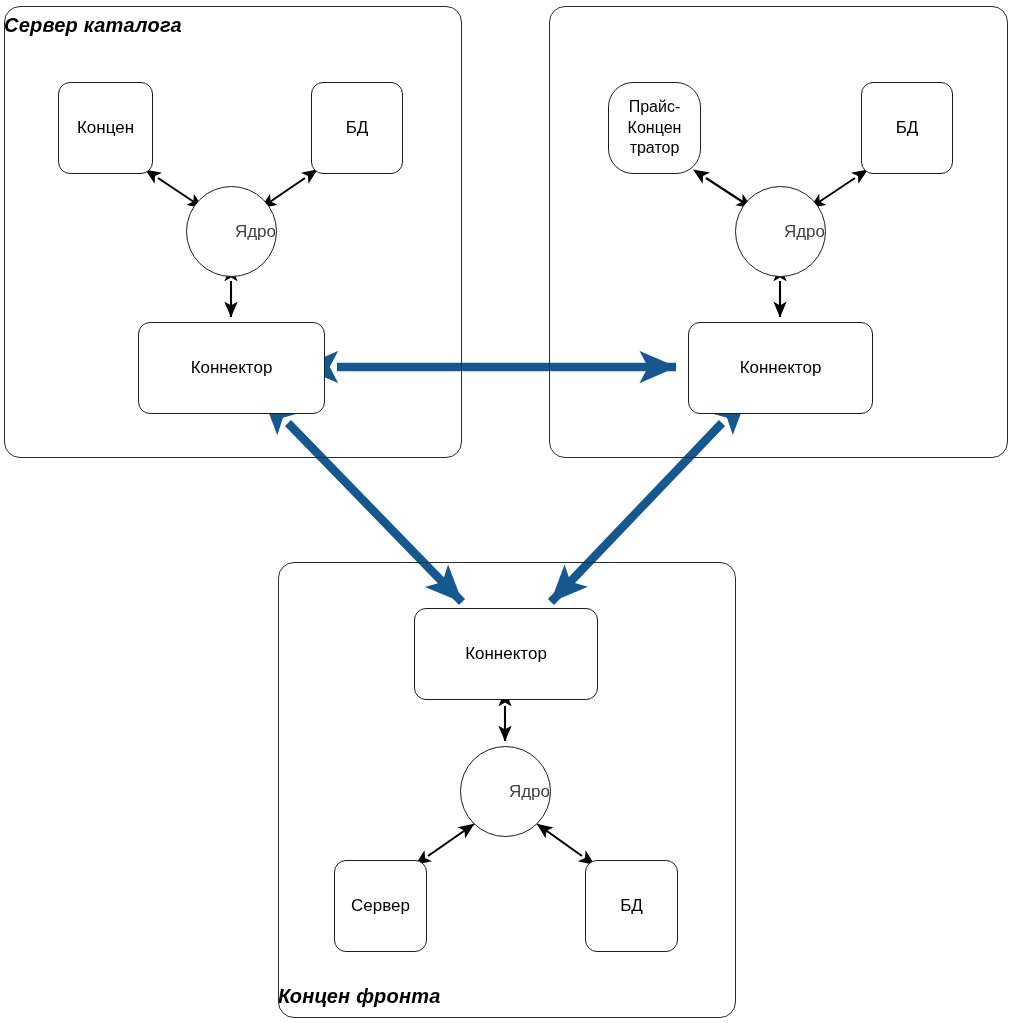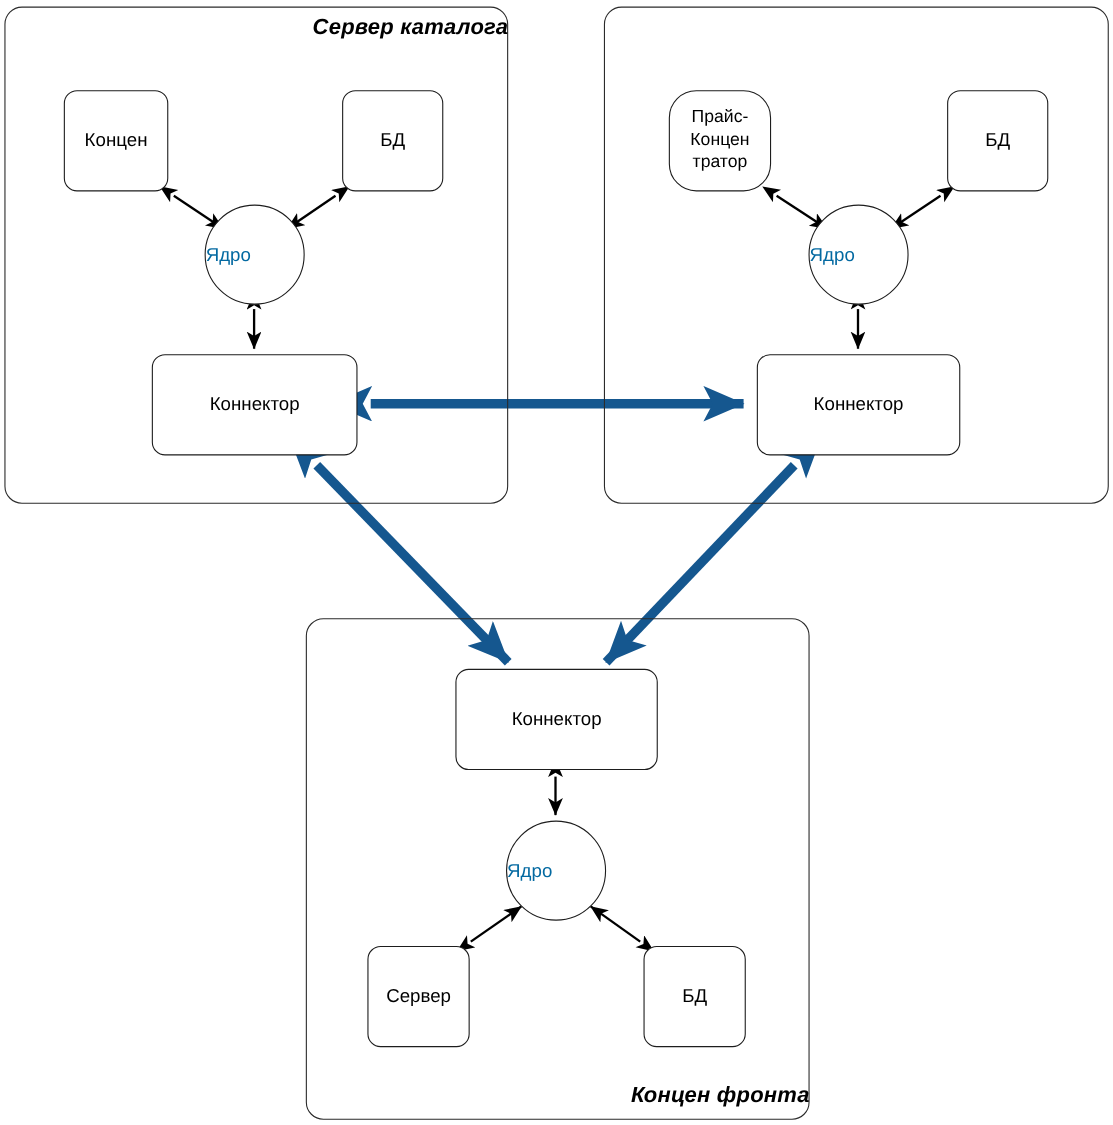--- a/index.html
+++ b/index.html
@@ -31,21 +31,21 @@
     background: transparent;
     box-sizing: border-box;
   }
   .panel-title {
     position: absolute;
     font-family: "Liberation Sans", sans-serif;
     font-weight: bold;
     font-style: italic;
     font-size: 20px;
     color: #000000;
-    text-align: right;
+    text-align: left;
     white-space: nowrap;
     letter-spacing: 0.2px;
   }
   .node-box {
     position: absolute;
     border: 1.4px solid #1d1d1d;
     border-radius: 12px;
     background: #ffffff;
     box-sizing: border-box;
     display: flex;
@@ -63,25 +63,25 @@
     line-height: 1.3;
   }
   .node-circle {
     position: absolute;
     border: 1.4px solid #1d1d1d;
     border-radius: 50%;
     background: #ffffff;
     box-sizing: border-box;
     display: flex;
     align-items: center;
-    justify-content: flex-start;
+    justify-content: flex-end;
     text-align: center;
     font-family: "Liberation Sans", sans-serif;
     font-size: 17px;
-    color: #0369a1;
+    color: #404040;
   }
   .node-label {
     display: block;
     white-space: pre-line;
   }
 </style>
 </head>
 <body>
 
 <div id="diagram-root">

